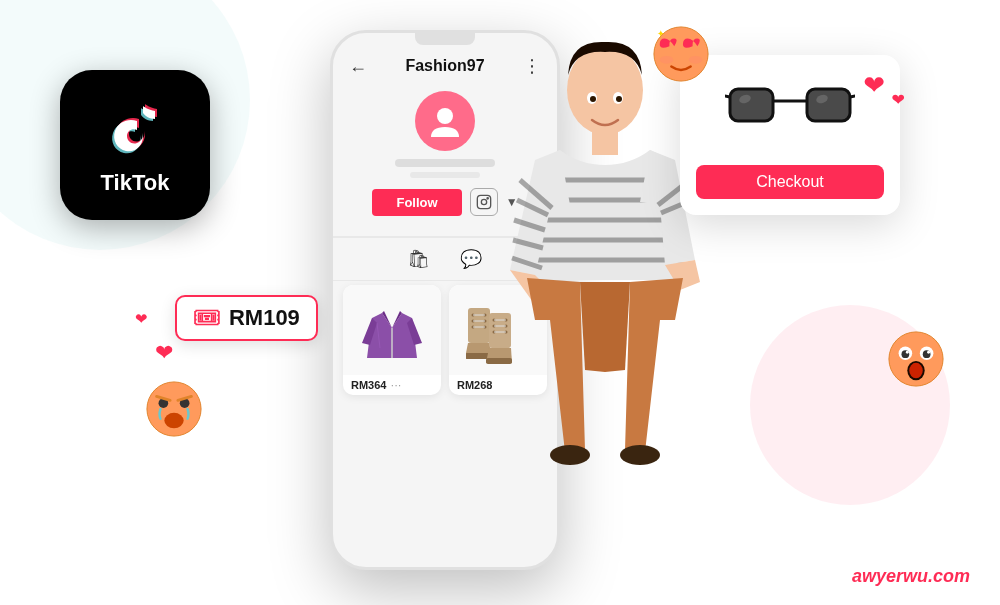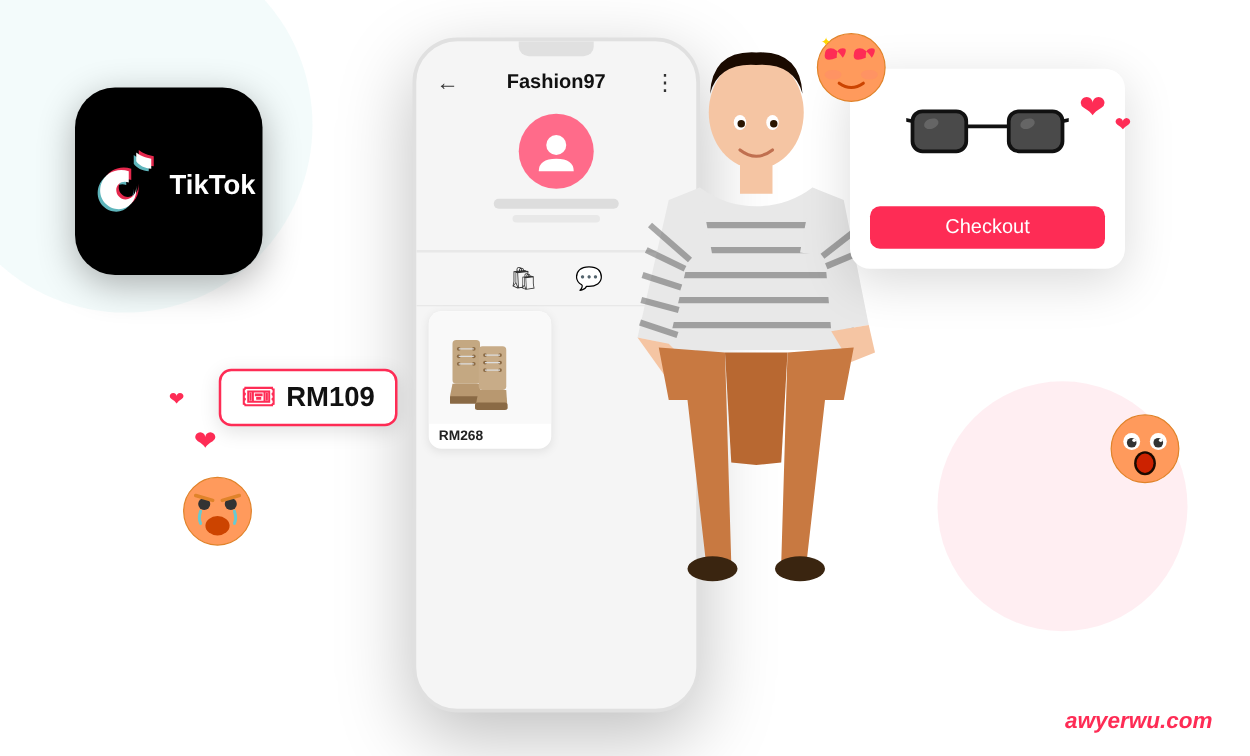--- a/index.html
+++ b/index.html
@@ -22,21 +22,21 @@
     
     .tiktok-logo {
       position: absolute;
       left: 60px;
       top: 70px;
       width: 150px;
       height: 150px;
       background: #000;
       border-radius: 32px;
       display: flex;
-      flex-direction: row;
+      flex-direction: column;
       align-items: center;
       justify-content: center;
       box-shadow: 0 8px 30px rgba(0,0,0,0.3);
     }
 
     .tiktok-icon {
       width: 70px;
       height: 70px;
       position: relative;
     }
@@ -392,33 +392,69 @@
     <div class="profile-section">
       <div class="profile-avatar">
         <svg viewBox="0 0 36 36">
           <circle cx="18" cy="13" r="8" fill="#fff"></circle>
           <path d="M4 34 Q4 24 18 24 Q32 24 32 34" fill="#fff"></path>
         </svg>
       </div>
       <div class="profile-name-bar"></div>
       <div class="profile-sub-bar"></div>
 
+      <div class="profile-actions">
+        <button class="follow-btn">Follow</button>
+        <div class="instagram-icon">
+          <svg width="16" height="16" viewBox="0 0 24 24" fill="none" stroke="#555" stroke-width="2">
+            <rect x="2" y="2" width="20" height="20" rx="5"></rect>
+            <circle cx="12" cy="12" r="4"></circle>
+            <circle cx="17.5" cy="6.5" r="1" fill="#555"></circle>
+          </svg>
+        </div>
+        <span class="dropdown-arrow">▼</span>
+      </div>
     </div>
 
     <div class="phone-divider"></div>
 
     <div class="phone-tabs">
       <span class="phone-tab-icon active">🛍</span>
       <span class="phone-tab-icon">💬</span>
     </div>
 
     <div class="phone-divider"></div>
 
     <div class="product-grid">
 
+      <div class="product-card">
+        <div class="product-image">
+
+          <svg class="jacket-svg" viewBox="0 0 60 75" xmlns="http://www.w3.org/2000/svg">
+
+            <path d="M10 25 L5 65 L55 65 L50 25 L40 20 L30 35 L20 20 Z" fill="#8b4fa8"></path>
+
+            <path d="M10 25 L0 50 L8 52 L15 30 Z" fill="#7a3d96"></path>
+
+            <path d="M50 25 L60 50 L52 52 L45 30 Z" fill="#7a3d96"></path>
+
+            <path d="M20 20 L30 35 L22 18 Z" fill="#6b2d87"></path>
+
+            <path d="M40 20 L30 35 L38 18 Z" fill="#6b2d87"></path>
+
+            <line x1="30" y1="35" x2="30" y2="65" stroke="#ccc" stroke-width="1.5"></line>
+
+            <path d="M15 30 L18 55" stroke="#a060c0" stroke-width="1" opacity="0.5"></path>
+          </svg>
+        </div>
+        <div class="product-price-row">
+          <span class="product-price">RM364</span>
+          <span class="product-more">···</span>
+        </div>
+      </div>
 
       <div class="product-card">
         <div class="product-image">
 
           <svg class="boots-svg" viewBox="0 0 65 75" xmlns="http://www.w3.org/2000/svg">
 
             <g transform="translate(-3, 0)">
               <rect x="5" y="15" width="22" height="35" rx="3" fill="#c4a882"></rect>
               <path d="M5 50 L2 65 L28 65 L27 50 Z" fill="#b89870"></path>
               <rect x="2" y="60" width="26" height="6" rx="2" fill="#8a6a45"></rect>

